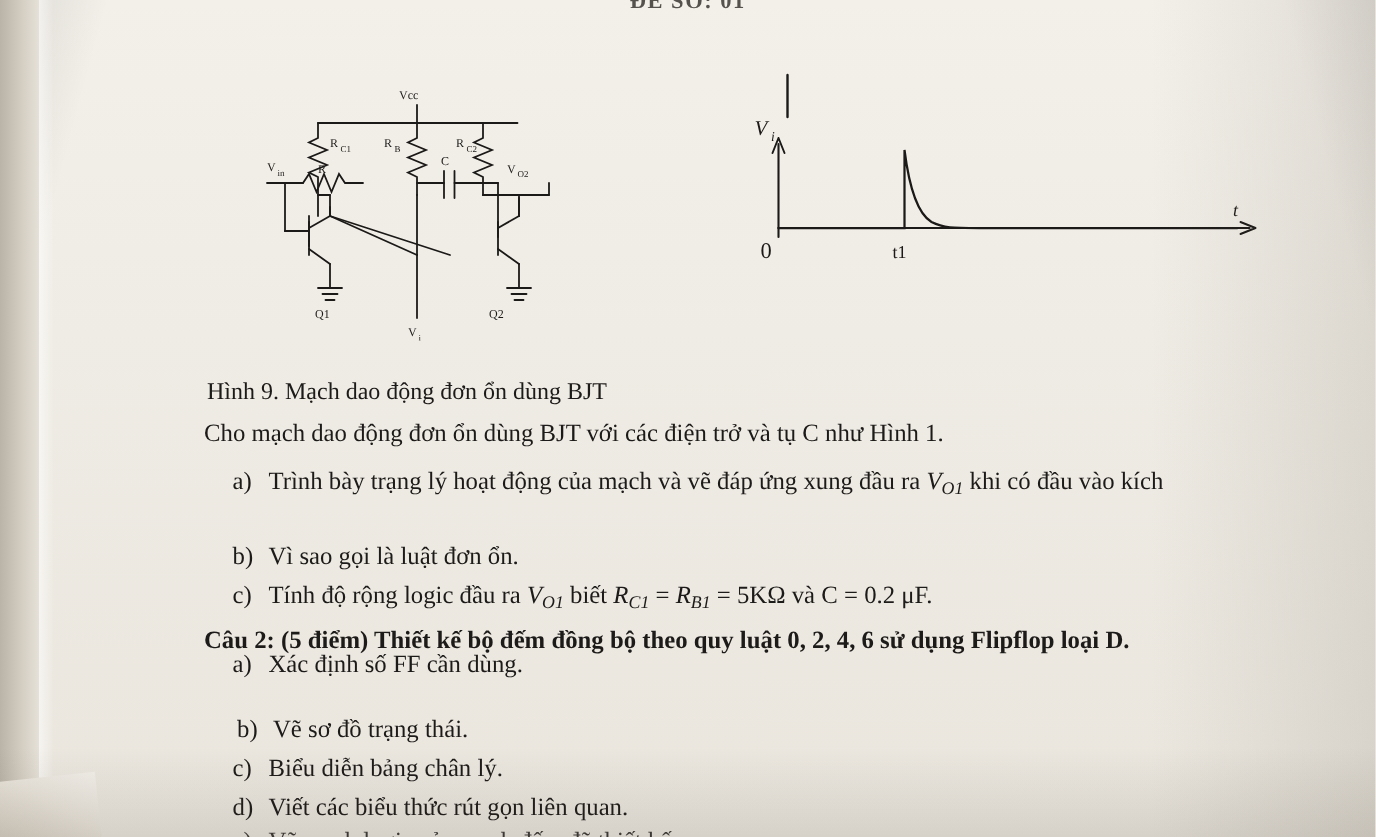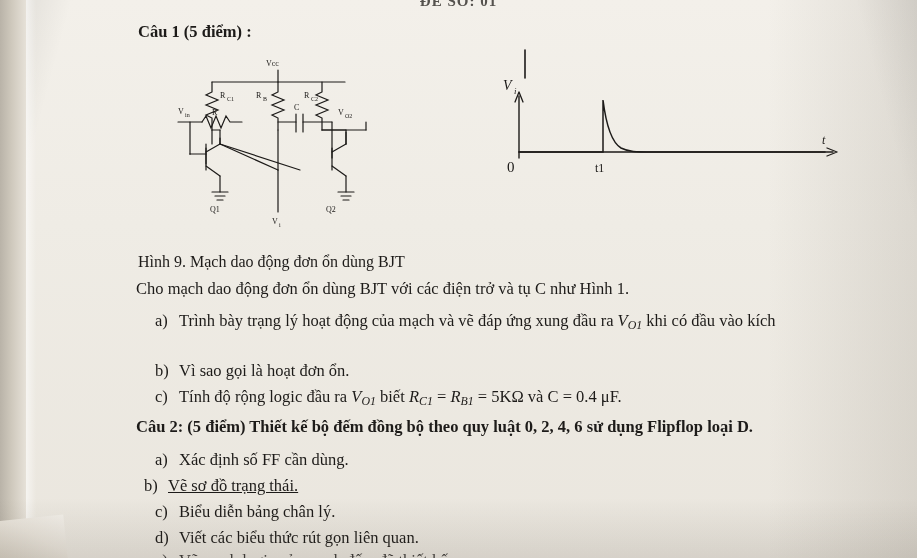--- a/index.html
+++ b/index.html
@@ -126,22 +126,22 @@
 
   .marker { display: inline-block; width: 24px; }
 
   #q2-title {
     position: absolute;
     left: 136px;
     top: 417px;
     font-weight: bold;
     font-size: 16.5px;
   }
-  #q2a { left: 155px; top: 448px; }
-  #q2b { left: 144px; top: 474px; text-decoration: underline; }
+  #q2a { left: 155px; top: 431px; }
+  #q2b { left: 158px; top: 474px; }
   #q2c { left: 155px; top: 500px; }
   #q2d { left: 155px; top: 526px; }
   #q2e { left: 155px; top: 549px; opacity: .85; }
   .sub { font-size: 0.72em; vertical-align: -0.28em; font-style: italic; }
   .mathvar { font-style: italic; font-family: "Liberation Serif", serif; }
 
   
   #corner {
     position: absolute;
     left: -4px; bottom: -10px;
@@ -154,21 +154,20 @@
 <body>
 
 <div id="paper"></div>
 <div id="left-edge"></div>
 <div id="left-edge2"></div>
 
 <div class="content">
 
   <div id="header-cut">ĐỀ SỐ: 01</div>
 
-  <div id="q1-title">Câu 1 (5 điểm) :</div>
 
   <div id="fig1">
     <svg width="250" height="175" viewBox="0 0 250 175" xmlns="http://www.w3.org/2000/svg">
       <g stroke="#1c1a18" stroke-width="1.2" fill="none" stroke-linecap="round">
 
         <line x1="42" y1="30" x2="175" y2="30"></line>
         <line x1="108" y1="18" x2="108" y2="30"></line>
 
         <path d="M42,30 L42,40 L36,43 L48,48 L36,53 L48,58 L36,63 L42,66 L42,78"></path>
 
@@ -275,25 +274,25 @@
 
 
   <div class="para" id="p-intro">Cho mạch dao động đơn ổn dùng BJT với các điện trở và tụ C như Hình 1.</div>
 
   <div class="para" id="li-a">
     <span class="marker">a)</span><span>Trình bày trạng lý hoạt động của mạch và vẽ đáp ứng xung đầu ra </span><span class="mathvar">V</span><span class="sub">O1</span><span> khi có đầu vào kích</span>
   </div>
 
 
   <div class="para" id="li-b">
-    <span class="marker">b)</span><span>Vì sao gọi là hoạt đơn ổn.</span>
+    <span class="marker">b)</span><span>Vì sao gọi là luật đơn ổn.</span>
   </div>
 
   <div class="para" id="li-c">
-    <span class="marker">c)</span><span>Tính độ rộng logic đầu ra </span><span class="mathvar">V</span><span class="sub">O1</span><span> biết </span><span class="mathvar">R</span><span class="sub">C1</span><span> = </span><span class="mathvar">R</span><span class="sub">B1</span><span> = 5KΩ và C = 0.4 μF.</span>
+    <span class="marker">c)</span><span>Tính độ rộng logic đầu ra </span><span class="mathvar">V</span><span class="sub">O1</span><span> biết </span><span class="mathvar">R</span><span class="sub">C1</span><span> = </span><span class="mathvar">R</span><span class="sub">B1</span><span> = 5KΩ và C = 0.2 μF.</span>
   </div>
 
   <div id="q2-title">Câu 2: (5 điểm) Thiết kế bộ đếm đồng bộ theo quy luật 0, 2, 4, 6 sử dụng Flipflop loại D.</div>
 
   <div class="para" id="q2a">
     <span class="marker">a)</span><span>Xác định số FF cần dùng.</span>
   </div>
   <div class="para" id="q2b">
     <span class="marker">b)</span><span>Vẽ sơ đồ trạng thái.</span>
   </div>

